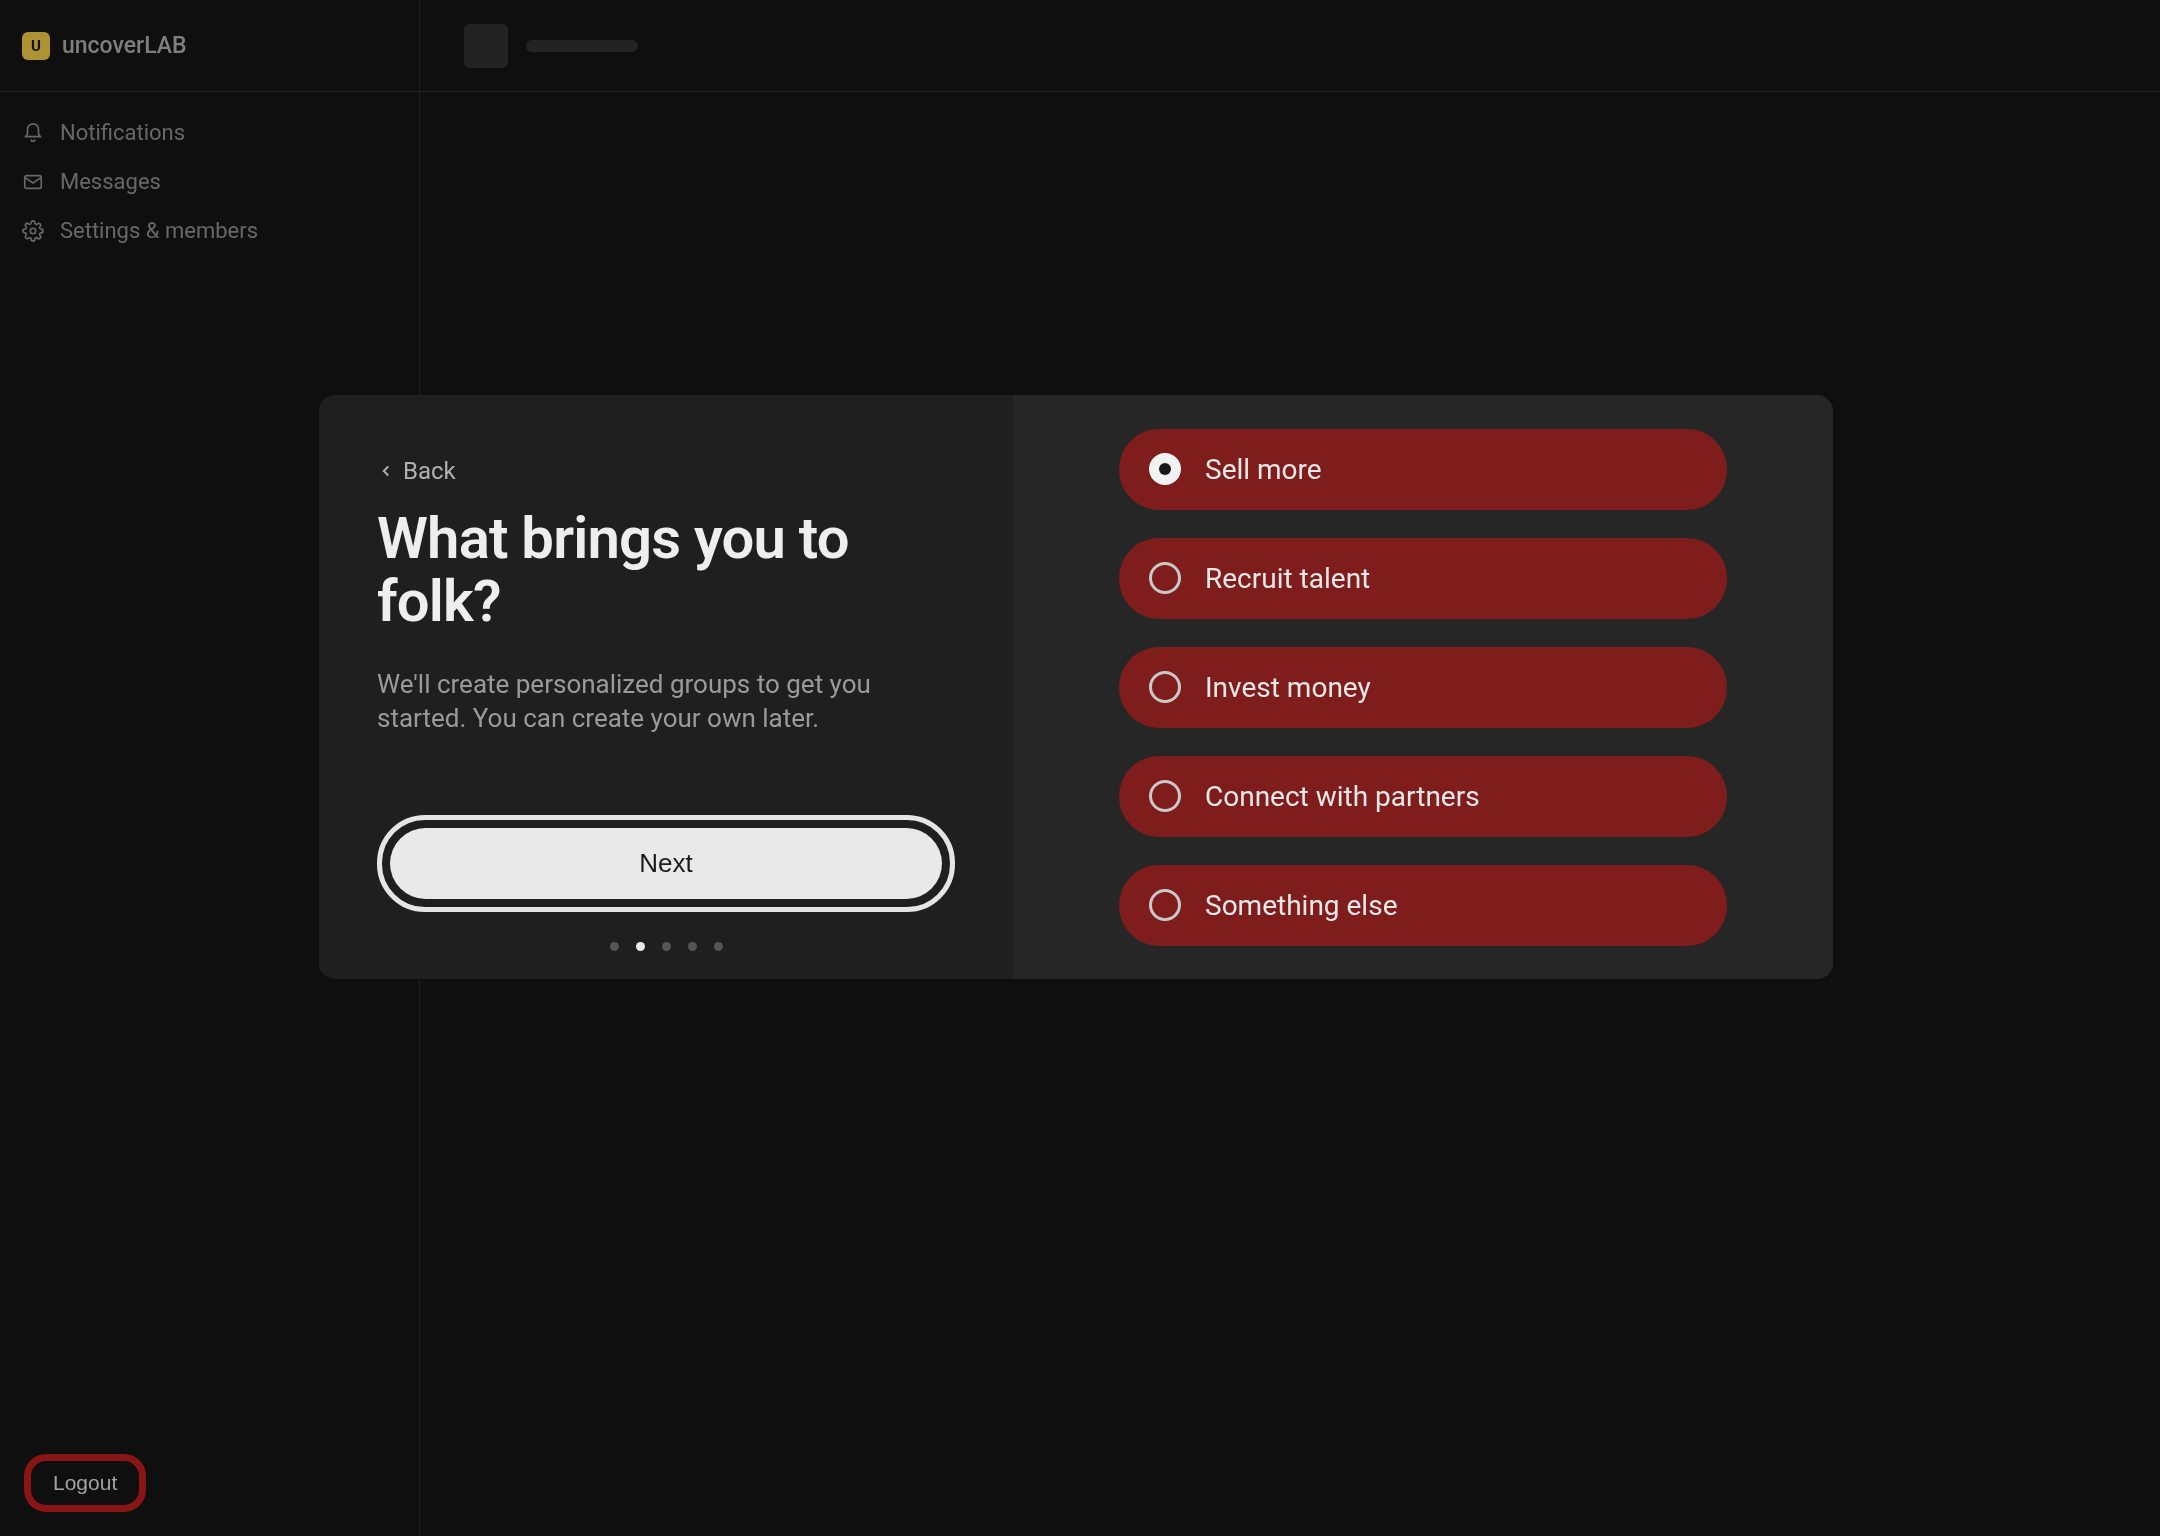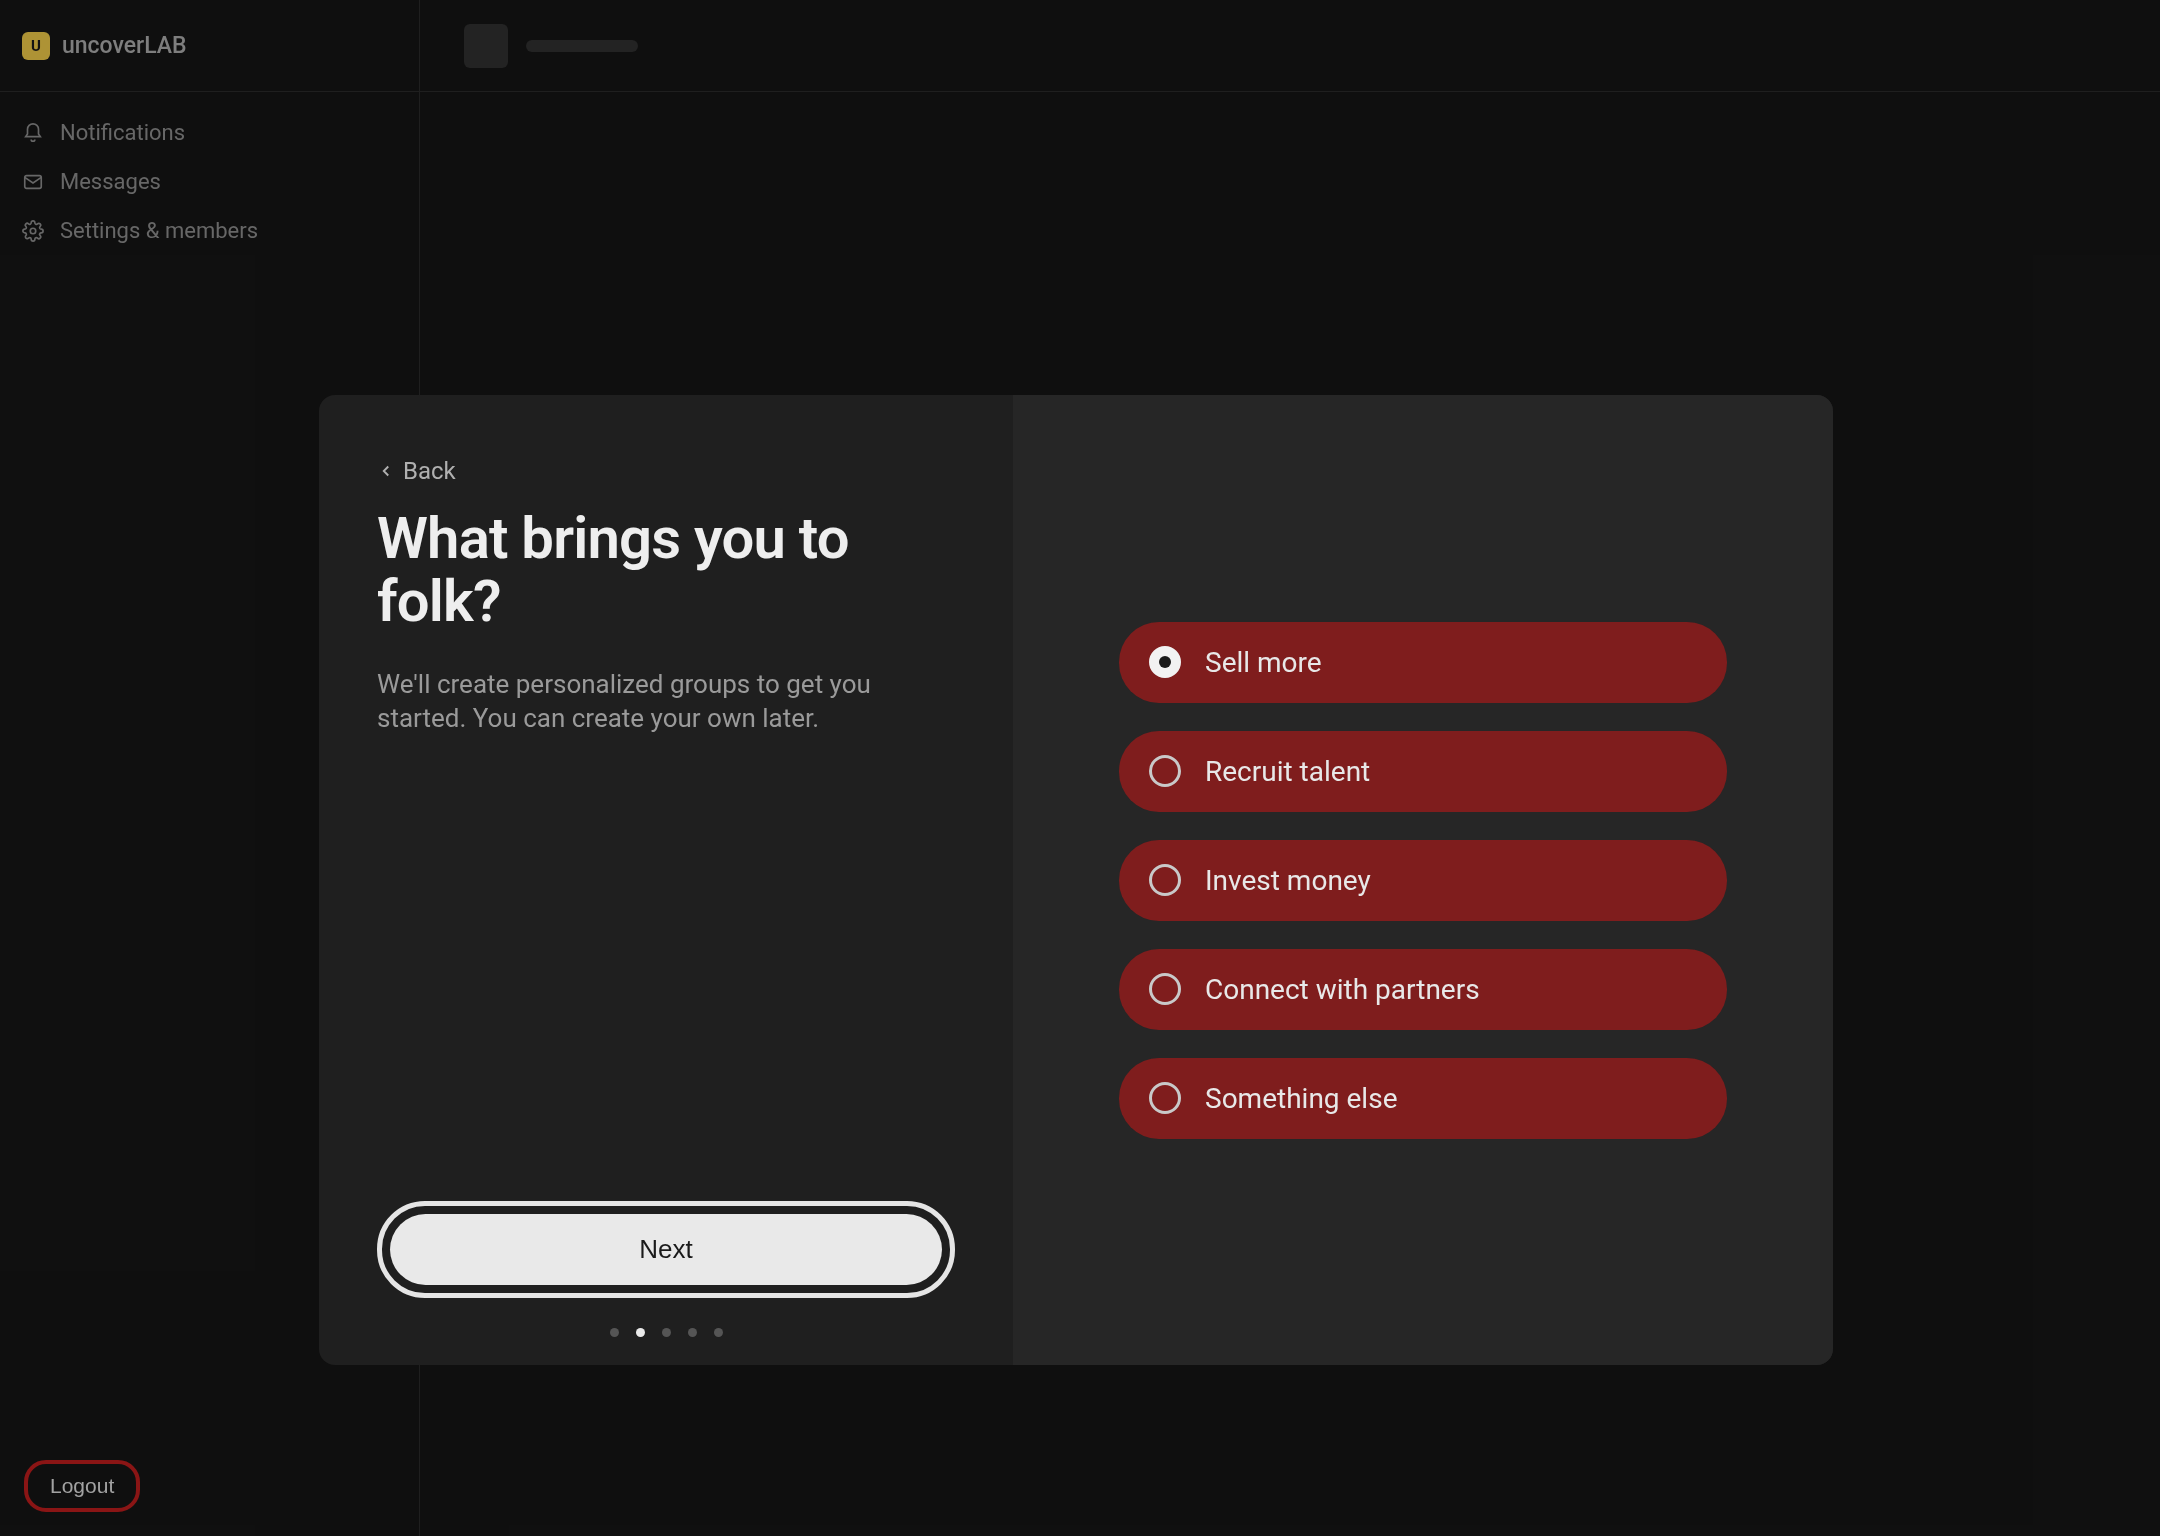--- a/index.html
+++ b/index.html
@@ -86,21 +86,21 @@
     }
 
     .sidebar-footer {
       position: absolute;
       bottom: 24px;
       left: 24px;
     }
 
     .logout-btn {
       padding: 10px 22px;
-      border: 4px solid #b91c1c;
+      border: 7px solid #b91c1c;
       border-radius: 22px;
       background: transparent;
       color: #d8d8d8;
       font-size: 21px;
       cursor: pointer;
     }
 
     
     .topbar {
       position: absolute;
@@ -128,21 +128,21 @@
       background: #2f2f2f;
       border-radius: 6px;
     }
 
     
     .modal {
       position: absolute;
       left: 319px;
       top: 395px;
       width: 1514px;
-      height: 970px;
+      height: 584px;
       background: #1f1f1f;
       border-radius: 16px;
       display: flex;
       overflow: hidden;
     }
 
     .modal-left {
       width: 694px;
       padding: 62px 58px 28px 58px;
       display: flex;

